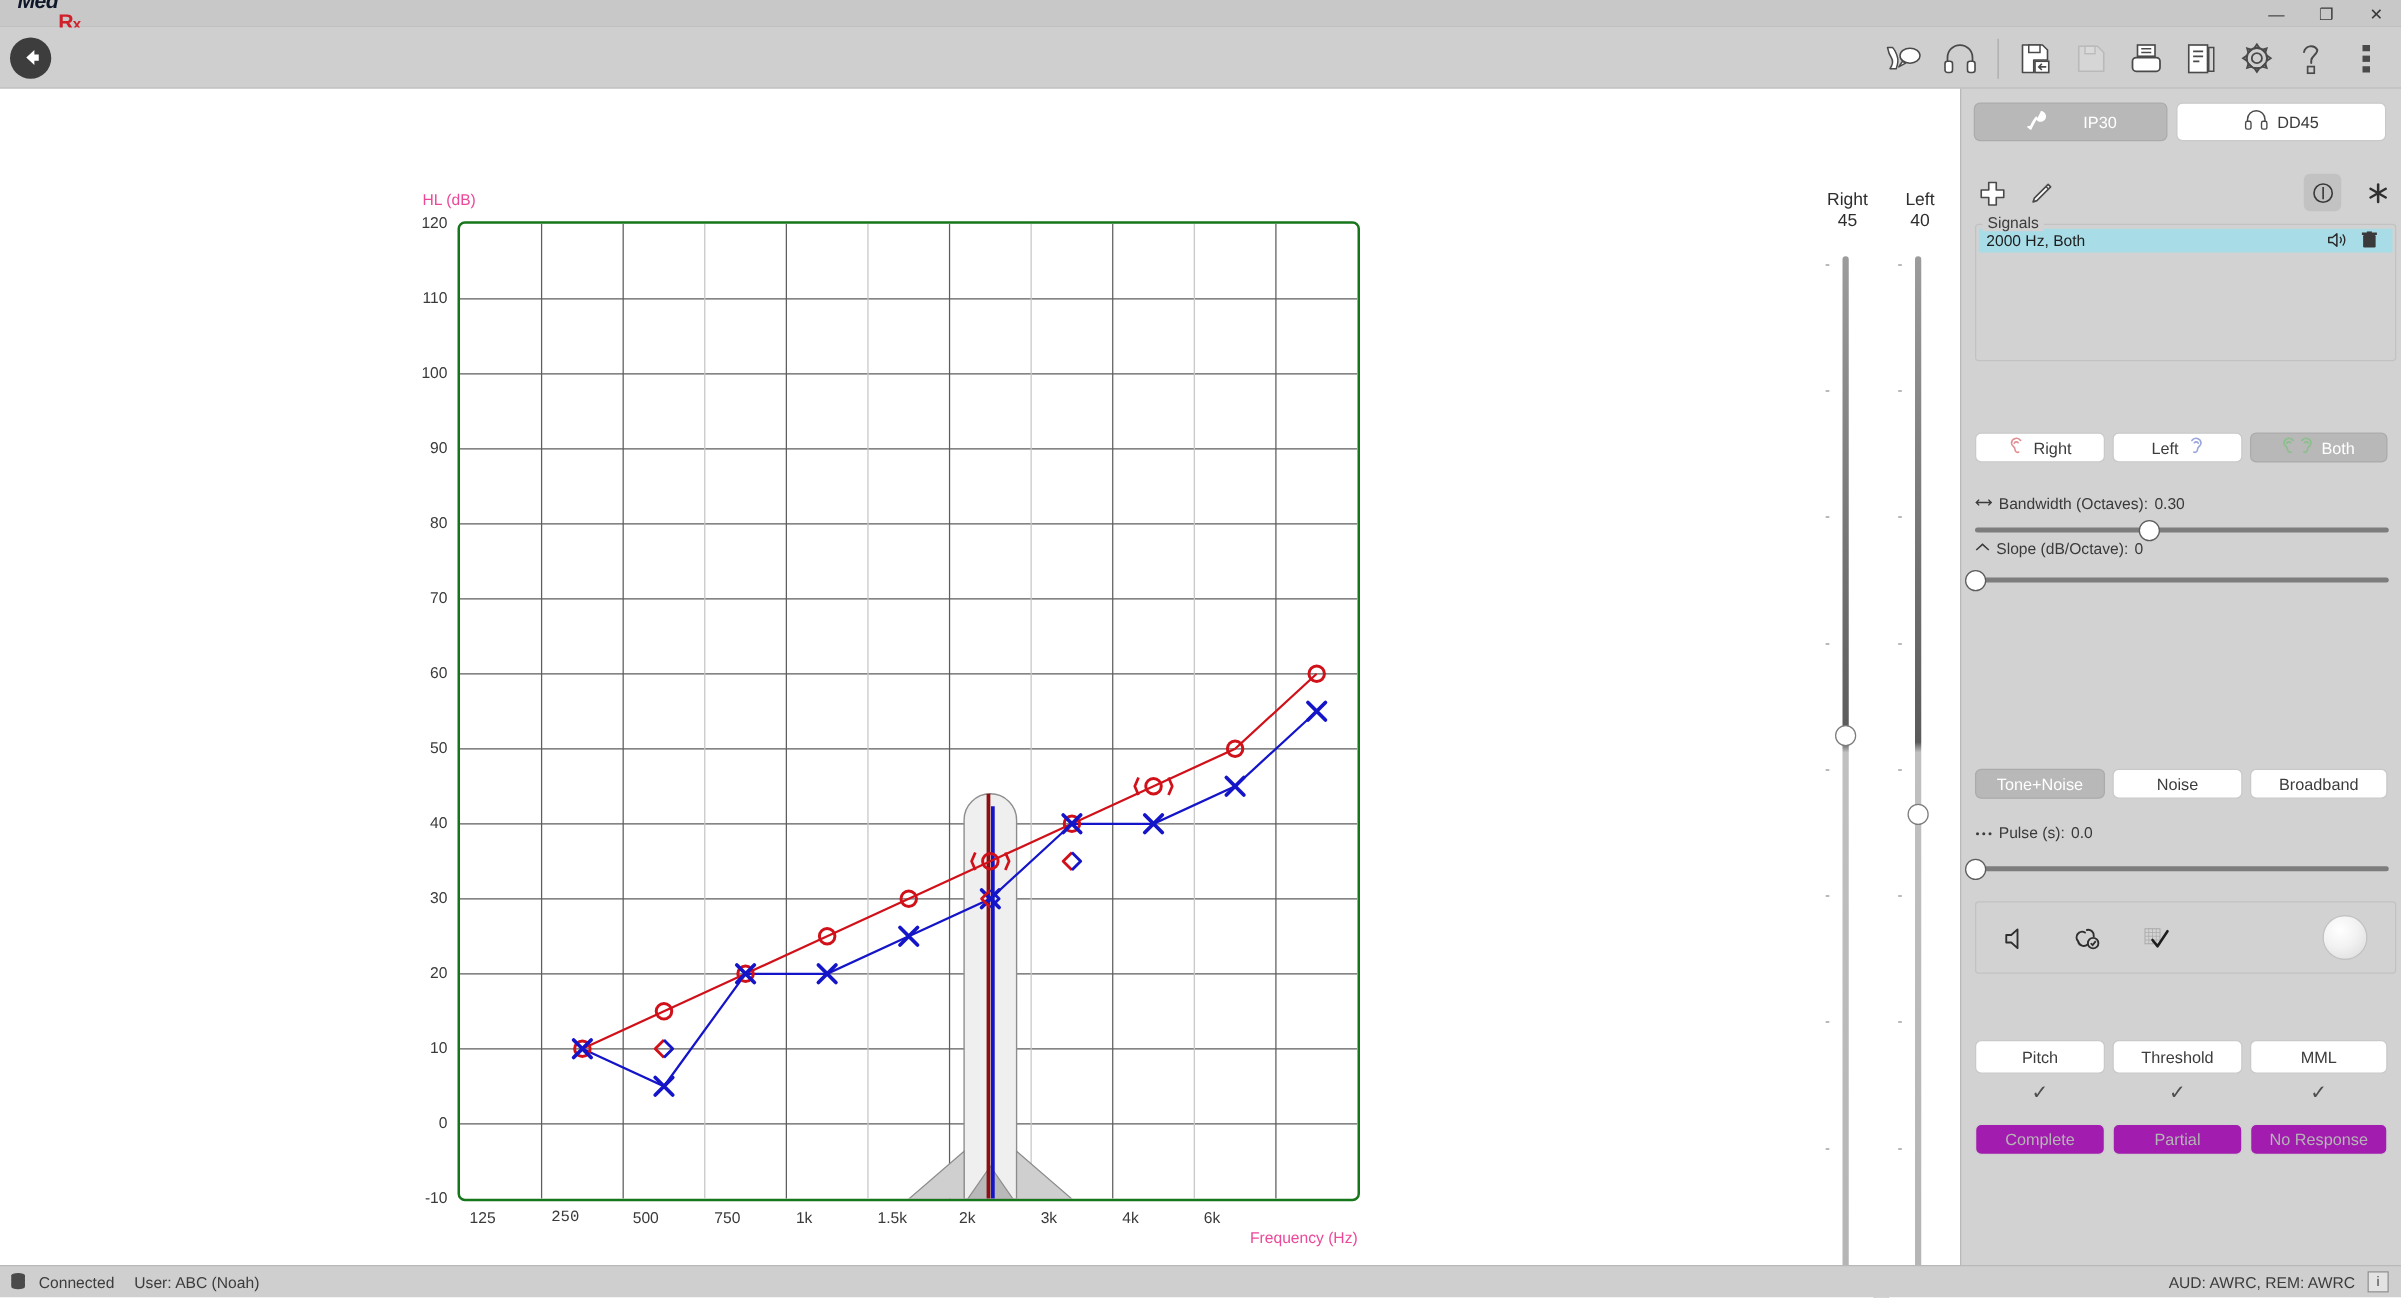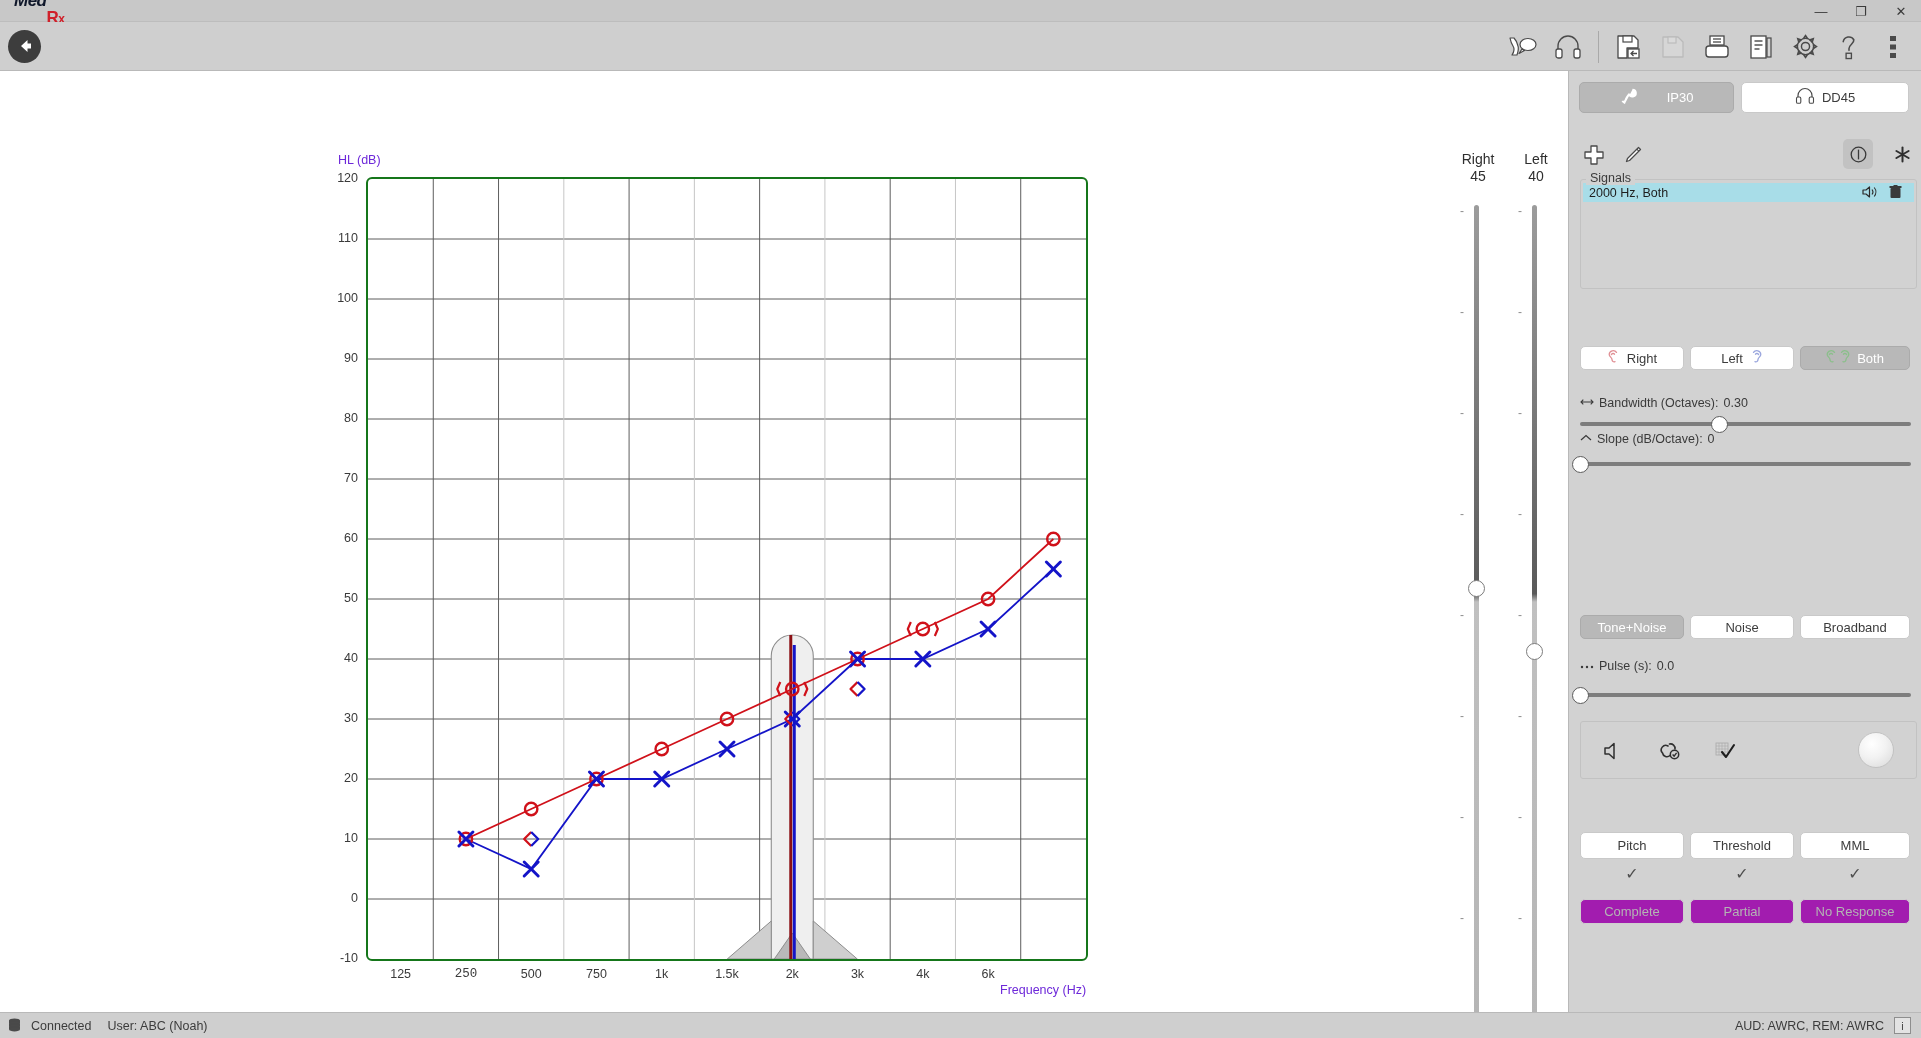--- a/index.html
+++ b/index.html
@@ -46,27 +46,27 @@
   .tbsep{ width:1px;height:32px;background:#a9a9a9;margin:0 8px; }
   .tbicon.disabled{ opacity:.38; }
 
   
   #main{ display:flex; height:calc(1038px - 22px - 49px - 26px); }
   #chartpane{ width:1448px; position:relative; background:#fff; border-right:0px; }
   #levelpane{ width:120px; position:relative; background:#fff; }
   #rightpane{ width:353px; background:#d2d2d2; border-left:1px solid #b9b9b9; position:relative;}
 
   
-  .axis-title{ position:absolute; font-size:12.5px; color:#6d28d9; }
+  .axis-title{ position:absolute; font-size:12.5px; color:#ec4899; }
   #plot{
     position:absolute; left:366px; top:106px; width:722px; height:784px;
     border:2px solid #15761a; border-radius:6px; background:#fff; overflow:hidden;
   }
   .ylab{ position:absolute; right:0; font-size:12.5px; color:#3a3a3a; text-align:right; width:40px;}
-  .xlab{ position:absolute; font-size:12.5px; color:#3a3a3a; text-align:center; width:50px;}
+  .xlab{ position:absolute; font-size:12.5px; color:#3a3a3a; width:50px;}
   svg.overlay{ position:absolute; left:0; top:0; }
 
   
   .lvlcol{ position:absolute; top:80px; width:56px; text-align:center; }
   .lvlcol .name{ font-size:14px; color:#2e2e2e; }
   .lvlcol .val{ font-size:14px; color:#2e2e2e; margin-top:1px;}
   .lvltrack{
     position:absolute; top:134px; width:5px; height:810px; border-radius:3px;
     background:linear-gradient(to bottom,#9c9c9c 0%,#5a5a5a 48%,#c0c0c0 49%,#b5b5b5 100%);
   }

